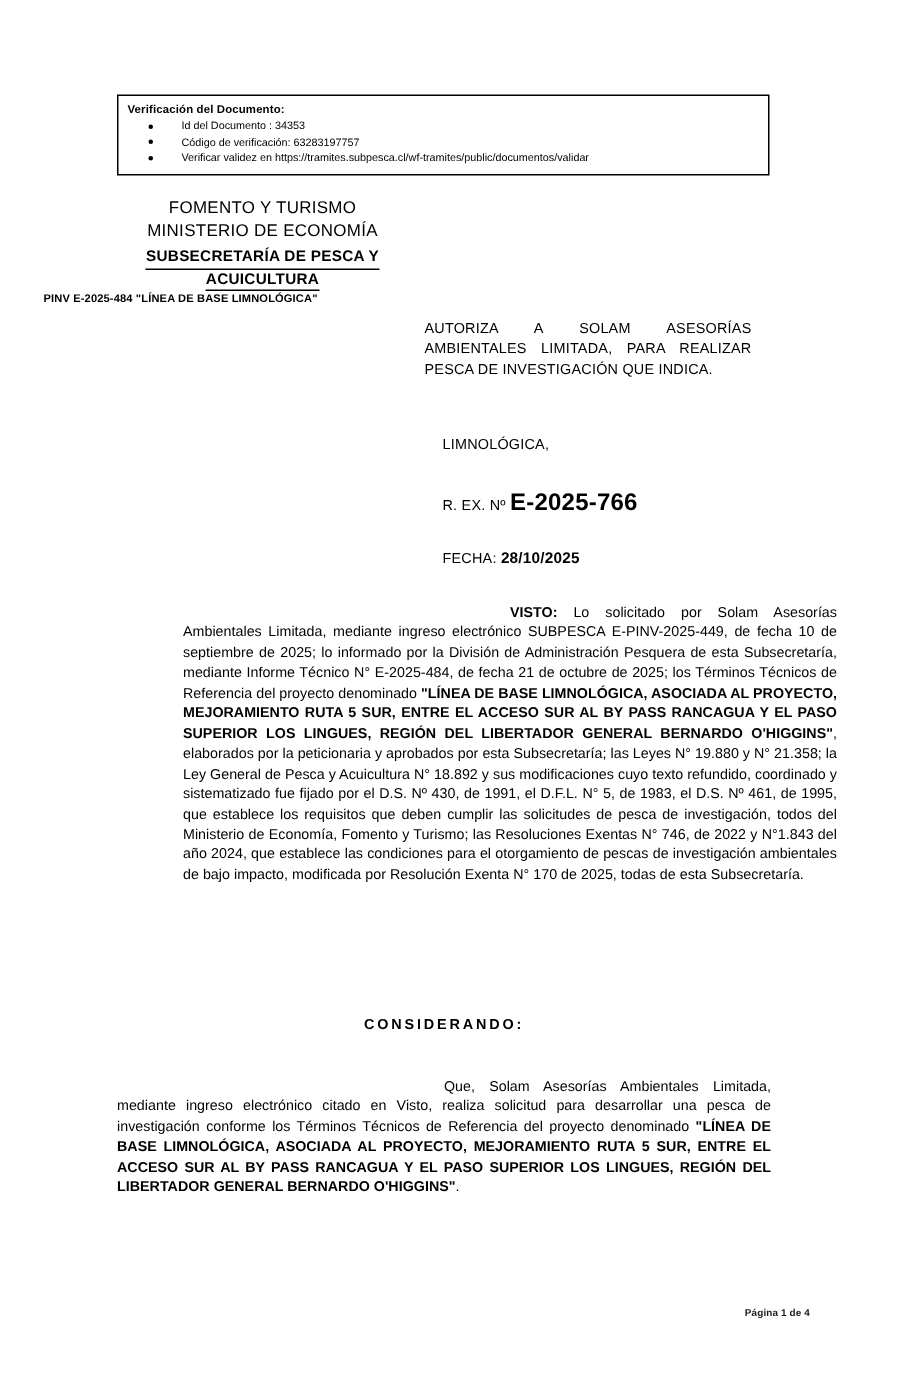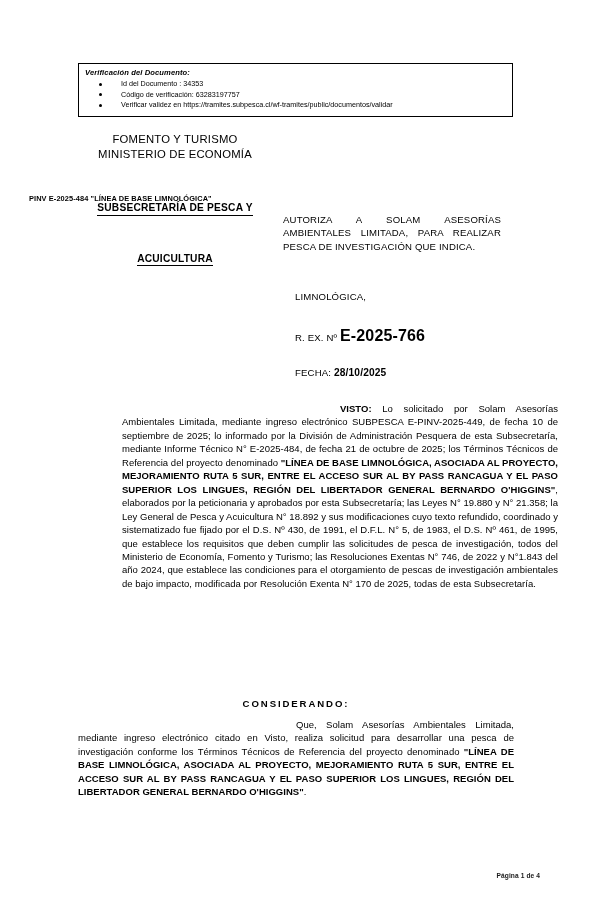--- a/index.html
+++ b/index.html
@@ -34,21 +34,20 @@
     border: 1.5px solid #000000;
     padding: 4px 6px 5px 6px;
     background: #ffffff;
   }
   .verif-title {
     font-size: 7.6px;
     font-weight: bold;
     letter-spacing: 0.1px;
     line-height: 10px;
     margin-bottom: 1px;
-    font-style: italic;
   }
   .verif-list {
     list-style: none;
     margin: 0;
     padding: 0 0 0 14px;
   }
   .verif-list li {
     font-size: 7.2px;
     line-height: 10.5px;
     position: relative;
@@ -84,21 +83,20 @@
     text-align: center;
     font-size: 10.2px;
     font-weight: bold;
     line-height: 13.5px;
     letter-spacing: 0.2px;
   }
   .subsecretaria span {
     border-bottom: 1.3px solid #000;
     display: inline-block;
     padding-bottom: 0px;
-    margin-top: 36px;
   }
   .pinv-line {
     position: absolute;
     left: 29px;
     top: 194px;
     font-size: 7.4px;
     font-weight: bold;
     letter-spacing: 0.1px;
     white-space: nowrap;
   }
@@ -162,21 +160,20 @@
 
   .considerando {
     position: absolute;
     left: 78px;
     top: 678px;
     width: 436px;
     text-align: center;
     font-size: 9.6px;
     font-weight: bold;
     letter-spacing: 1.9px;
-    margin-top: 20px;
   }
 
   .body-block2 {
     position: absolute;
     left: 78px;
     top: 718px;
     width: 436px;
   }
 
   

